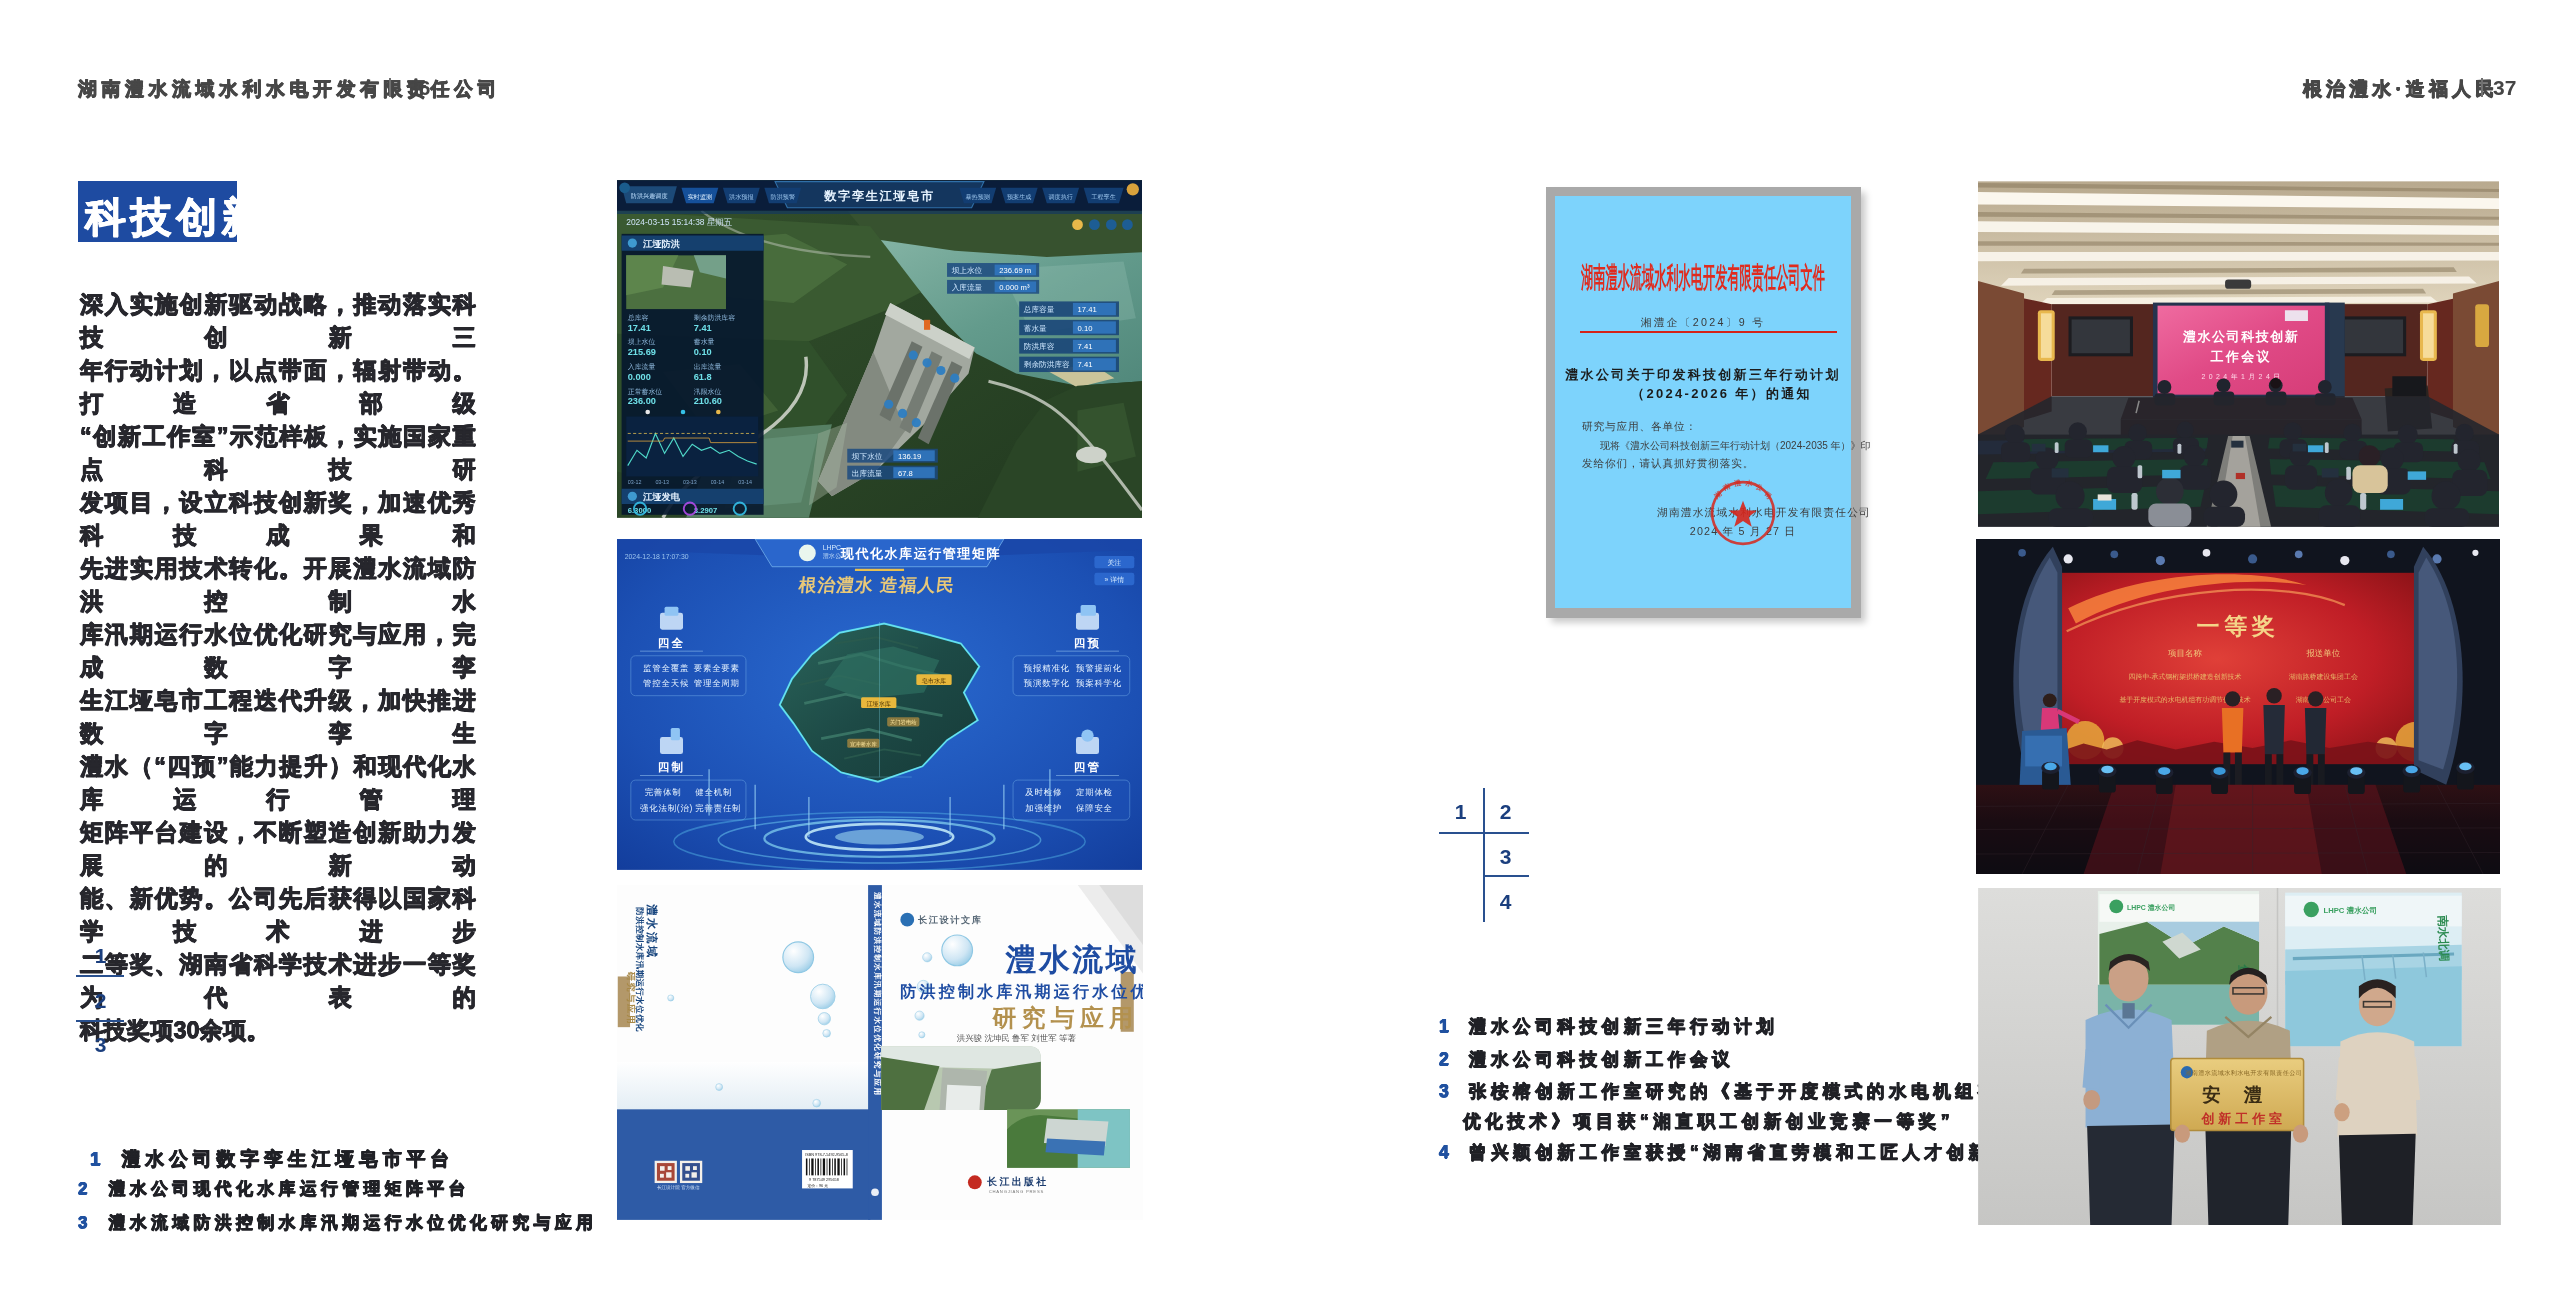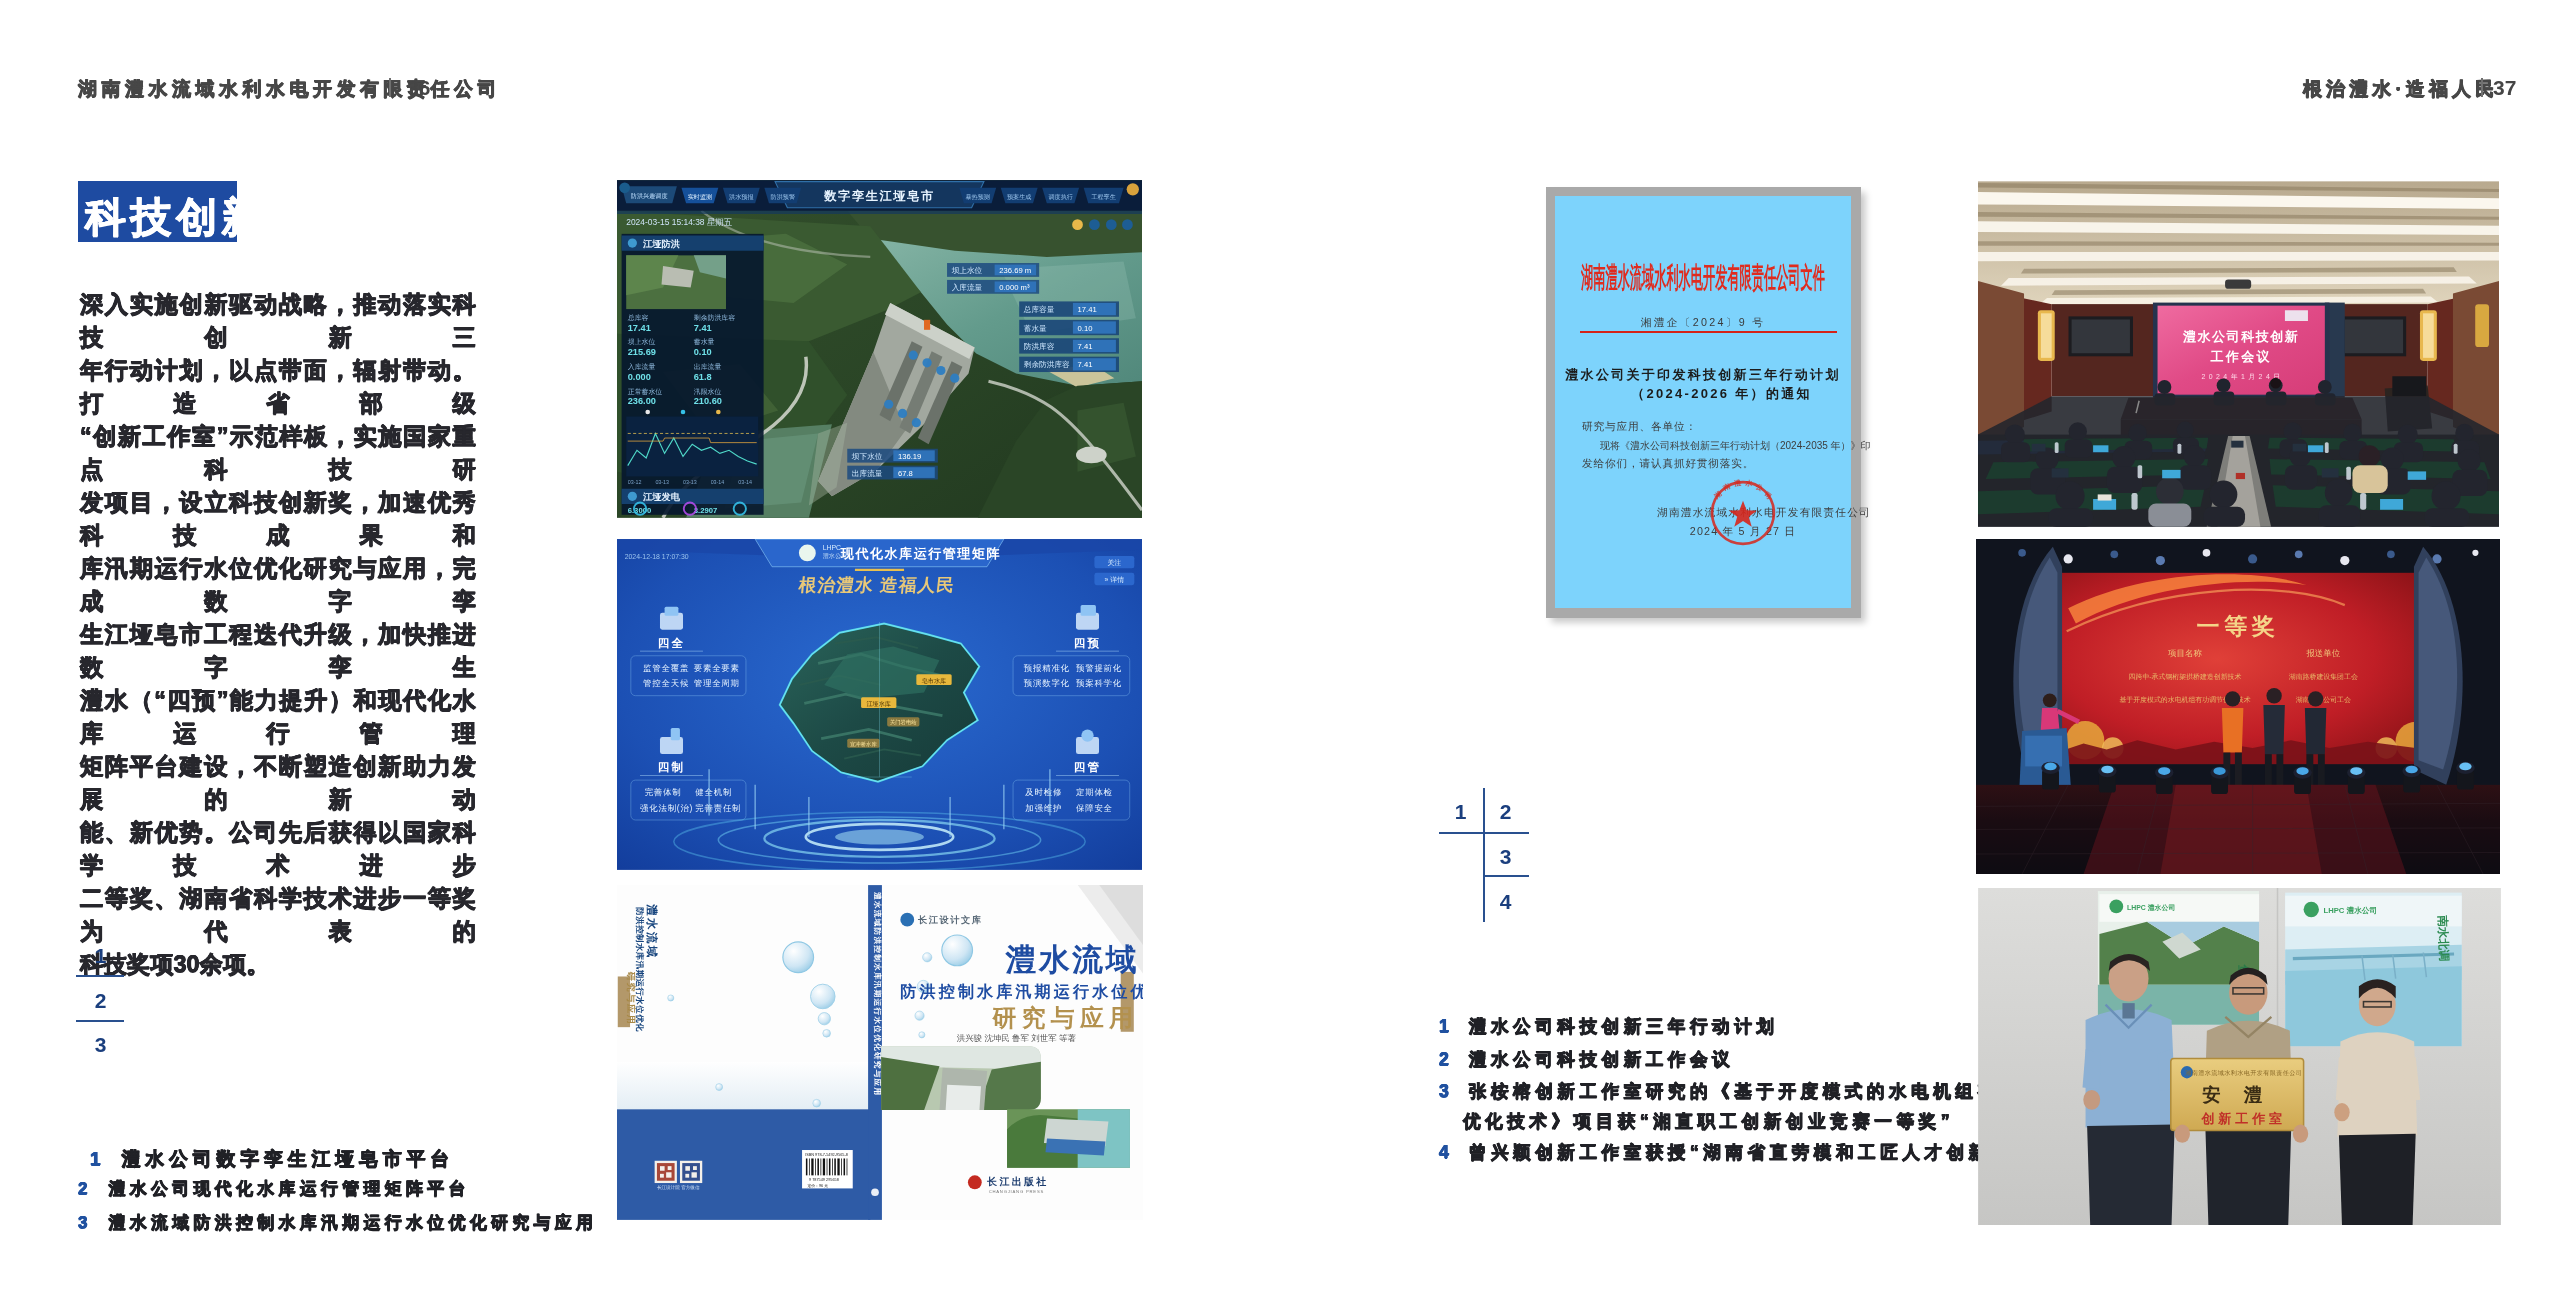--- a/index.html
+++ b/index.html
@@ -26,20 +26,21 @@
 
 <div class="abs" style="left:78px;top:181px;width:159px;height:61px;background:#1e4ba1;"></div>
 
 <div class="abs b th" style="left:85px;top:190px;font-size:41px;letter-spacing:4.6px;color:#fff;white-space:nowrap;">科技创新</div>
 
 <div class="abs b th" style="left:80px;top:288px;width:396px;font-size:23.4px;line-height:33px;color:#27272d;">
   <div style="text-align:justify;text-align-last:justify;">深入实施创新驱动战略，推动落实科技创新三</div>
   <div style="text-align:justify;text-align-last:justify;">年行动计划，以点带面，辐射带动。打造省部级</div>
   <div style="text-align:justify;text-align-last:justify;">“创新工作室”示范样板，实施国家重点科技研</div>
   <div style="text-align:justify;text-align-last:justify;">发项目，设立科技创新奖，加速优秀科技成果和</div>
+  <div style="text-align:justify;text-align-last:justify;">先进实用技术转化。开展澧水流域防洪控制水</div>
   <div style="text-align:justify;text-align-last:justify;">库汛期运行水位优化研究与应用，完成数字孪</div>
   <div style="text-align:justify;text-align-last:justify;">生江垭皂市工程迭代升级，加快推进数字孪生</div>
   <div style="text-align:justify;text-align-last:justify;">澧水（“四预”能力提升）和现代化水库运行管理</div>
   <div style="text-align:justify;text-align-last:justify;">矩阵平台建设，不断塑造创新助力发展的新动</div>
   <div style="text-align:justify;text-align-last:justify;">能、新优势。公司先后获得以国家科学技术进步</div>
   <div style="text-align:justify;text-align-last:justify;">二等奖、湖南省科学技术进步一等奖为代表的</div>
   <div>科技奖项30余项。</div>
 </div>
 
 <div class="abs b" style="left:85px;top:944px;width:31px;text-align:center;font-size:21px;color:#1b3f7e;">1</div>

